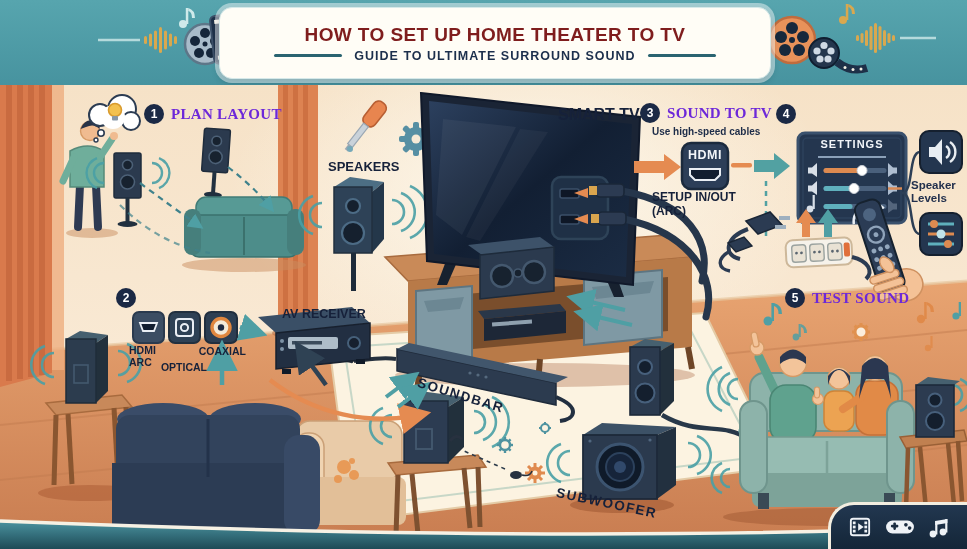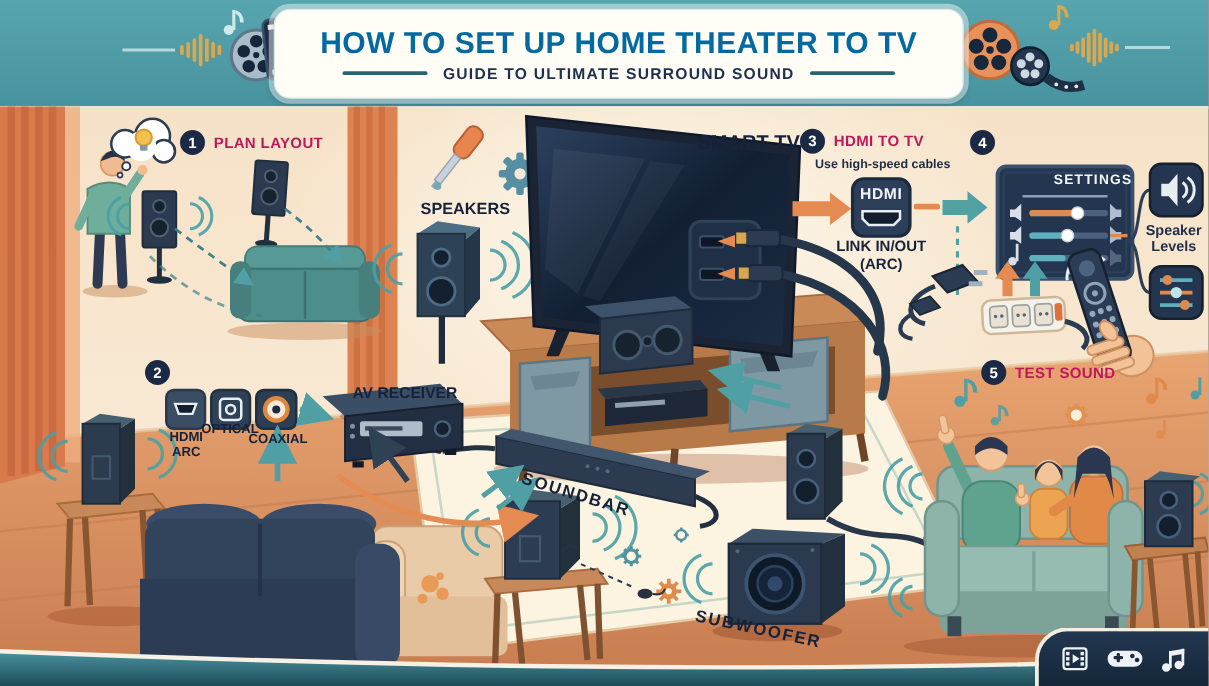--- a/index.html
+++ b/index.html
@@ -6,34 +6,34 @@
   .poster{position:relative;width:967px;height:549px;overflow:hidden;
     font-family:"Liberation Sans",sans-serif;background:#f8e7cf;}
   
   .header{position:absolute;left:0;top:0;width:967px;height:85px;
     background:linear-gradient(#57a5ae,#47939f);border-bottom:2px solid #e9f4f3;}
   .hdec{position:absolute;left:0;top:0;}
   .title-box{position:absolute;left:219px;top:7px;width:550px;height:70px;
     background:#fffdf6;border:1px solid #d6e9e9;border-radius:13px;
     box-shadow:0 0 0 4px rgba(255,255,255,.45),0 3px 7px rgba(10,40,50,.35);
     display:flex;flex-direction:column;align-items:center;justify-content:center;gap:3px;}
-  .title{font-size:24px;font-weight:bold;letter-spacing:.4px;color:#0369a1;white-space:nowrap;}
+  .title{font-size:19px;font-weight:bold;letter-spacing:.4px;color:#7f1d1d;white-space:nowrap;}
   .subrow{display:flex;align-items:center;gap:12px;}
   .dash{width:68px;height:3px;background:#2a6471;border-radius:2px;}
   .subtitle{font-size:12.5px;font-weight:bold;letter-spacing:1px;color:#1c2f4c;white-space:nowrap;}
   
   .scene{position:absolute;left:0;top:85px;width:967px;height:464px;overflow:hidden;}
   .art{position:absolute;left:0;top:0;}
   .step-head{position:absolute;display:flex;align-items:center;gap:7px;}
   .badge{width:20px;height:20px;border-radius:50%;background:#1b2945;color:#fff;
     font-size:12px;font-weight:bold;display:flex;align-items:center;justify-content:center;flex:0 0 auto;}
-  .step-title{font-size:12px;font-weight:bold;color:#be185d;letter-spacing:.3px;white-space:nowrap;}
+  .step-title{font-size:15px;font-weight:bold;color:#6d28d9;letter-spacing:.3px;white-space:nowrap;font-family:Liberation Serif, serif;}
   .note{position:absolute;font-size:10px;font-weight:bold;color:#1d2c48;}
   .lbl{position:absolute;font-weight:bold;color:#16213a;}
-  .ml{white-space:pre-line;line-height:1.15;text-align:center;}
+  .ml{white-space:pre-line;line-height:1.15;}
   .wh{color:#f2f5f9;}
   
   .media-bar{position:absolute;left:828px;top:502px;width:139px;height:47px;
     background:linear-gradient(#223750,#142638);border-top:3px solid #f3eee0;border-left:3px solid #f3eee0;
     border-radius:26px 0 0 0;display:flex;align-items:center;justify-content:center;gap:13px;box-sizing:border-box;}
 </style>
 </head>
 <body>
 
 <div class="poster">
@@ -780,42 +780,42 @@
 
     <div class="step-head" style="left:144px;top:19px;">
       <span class="badge">1</span>
       <span class="step-title">PLAN LAYOUT</span>
     </div>
     <div class="step-head" style="left:116px;top:203px;">
       <span class="badge">2</span>
     </div>
     <div class="step-head" style="left:640px;top:18px;">
       <span class="badge">3</span>
-      <span class="step-title">HDMI TO TV</span>
+      <span class="step-title">SOUND TO TV</span>
     </div>
     <div class="note" style="left:652px;top:41px;width:128px;">Use high-speed cables</div>
     <div class="step-head" style="left:776px;top:19px;">
       <span class="badge">4</span>
     </div>
     <div class="step-head" style="left:785px;top:203px;">
       <span class="badge">5</span>
       <span class="step-title">TEST SOUND</span>
     </div>
 
     <div class="lbl" style="left:558px;top:21px;font-size:16px;">SMART TV</div>
-    <div class="lbl" style="left:328px;top:74px;width:80px;text-align:right;font-size:13px;">SPEAKERS</div>
+    <div class="lbl" style="left:328px;top:74px;width:80px;text-align:left;font-size:13px;">SPEAKERS</div>
     <div class="lbl" style="left:282px;top:222px;font-size:12.5px;">AV RECEIVER</div>
     <div class="lbl ml" style="left:129px;top:259px;width:40px;font-size:10.5px;">HDMI
 ARC</div>
-    <div class="lbl" style="left:160px;top:252px;width:48px;text-align:center;font-size:10.5px;">OPTICAL</div>
+    <div class="lbl" style="left:160px;top:276px;width:48px;text-align:center;font-size:10.5px;">OPTICAL</div>
     <div class="lbl" style="left:198px;top:260px;width:48px;text-align:right;font-size:10.5px;">COAXIAL</div>
     <div class="lbl wh" style="left:682px;top:63px;width:46px;text-align:center;font-size:12.5px;letter-spacing:.5px;">HDMI</div>
-    <div class="lbl ml" style="left:652px;top:106px;width:106px;font-size:12px;">LINK IN/OUT
+    <div class="lbl ml" style="left:652px;top:106px;width:106px;font-size:12px;">SETUP IN/OUT
 (ARC)</div>
-    <div class="lbl wh" style="left:798px;top:53px;width:108px;text-align:right;font-size:11px;letter-spacing:1px;">SETTINGS</div>
+    <div class="lbl wh" style="left:798px;top:53px;width:108px;text-align:center;font-size:11px;letter-spacing:1px;">SETTINGS</div>
     <div class="lbl ml" style="left:911px;top:94px;width:56px;font-size:11.5px;color:#22304d;">Speaker
 Levels</div>
     <div class="lbl" style="left:420px;top:290px;font-size:13.5px;letter-spacing:1.5px;transform:rotate(17deg);transform-origin:left top;">SOUNDBAR</div>
     <div class="lbl" style="left:558px;top:400px;font-size:13.5px;letter-spacing:1.5px;transform:rotate(12deg);transform-origin:left top;">SUBWOOFER</div>
   </div>
 
   <div class="media-bar">
     <svg width="24" height="22" viewBox="0 0 24 24">
       <rect x="2" y="3" width="20" height="18" rx="2.5" fill="none" stroke="#eef2f6" stroke-width="2"></rect>
       <g fill="#eef2f6">

